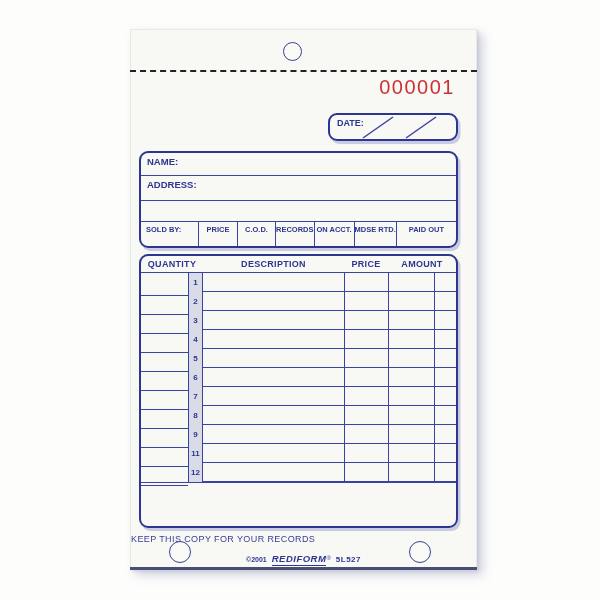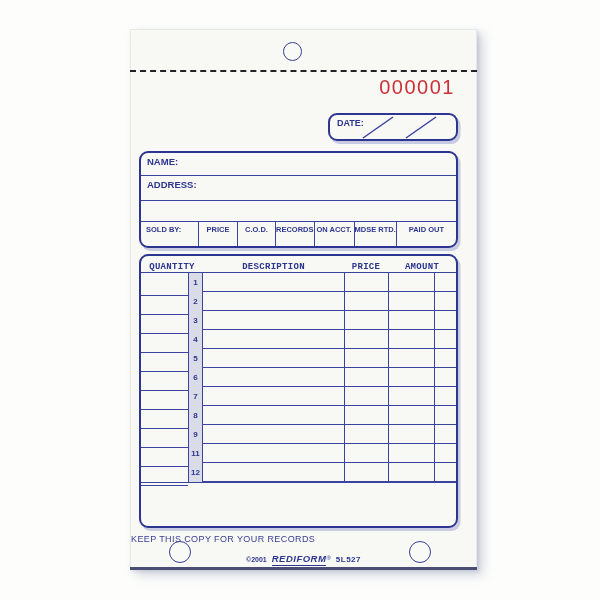--- a/index.html
+++ b/index.html
@@ -51,21 +51,21 @@
   .row-sold{flex:1;display:flex;border-bottom:none;}
   .scell{
     box-sizing:border-box;border-right:1.5px solid #3b43a0;
     font-size:7.5px;font-weight:bold;text-align:center;padding-top:2.5px;
     flex:0 0 auto;white-space:nowrap;
   }
   .scell.first{text-align:left;padding-left:5px;}
   .scell.last{border-right:none;flex:1;}
   
   .tablebox{left:8px;top:224px;width:319px;height:274px;display:flex;flex-direction:column;overflow:hidden;}
-  .thead{height:17px;flex:0 0 17px;border-bottom:1.5px solid #3b43a0;display:flex;align-items:flex-end;box-sizing:border-box;font-family:Liberation Mono, monospace;}
+  .thead{height:17px;flex:0 0 17px;border-bottom:1.5px solid #3b43a0;display:flex;align-items:center;box-sizing:border-box;}
   .thead .hc{font-size:9px;font-weight:bold;text-align:center;letter-spacing:.3px;}
   .hc.hq{width:62px;} .hc.hd{width:141px;} .hc.hp{width:44px;} .hc.ha{flex:1;}
   .trow{height:19px;flex:0 0 19px;display:flex;}
   .c{box-sizing:border-box;height:100%;}
   .c.q{width:47px;position:relative;}
   .c.q::after{content:'';position:absolute;left:-2px;right:0;bottom:-4px;height:1.2px;background:#3b43a0;}
   .c.n{
     width:15px;background:#d9dbe6;
     border-left:1.5px solid #3b43a0;border-right:1.5px solid #3b43a0;
     display:flex;align-items:center;justify-content:center;

